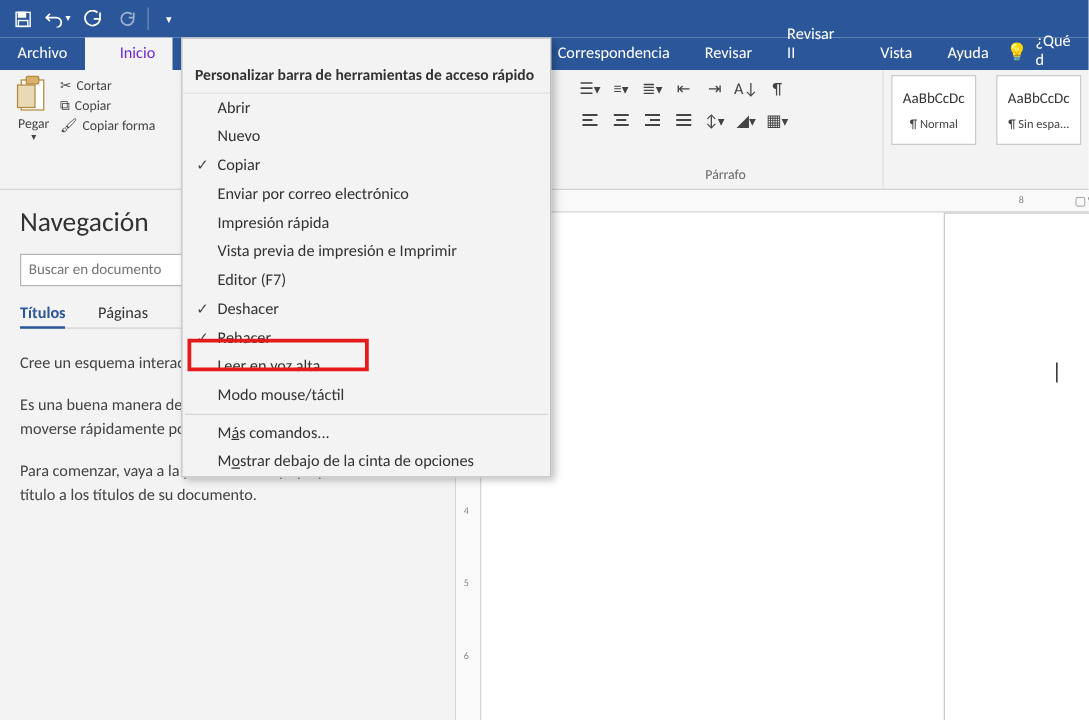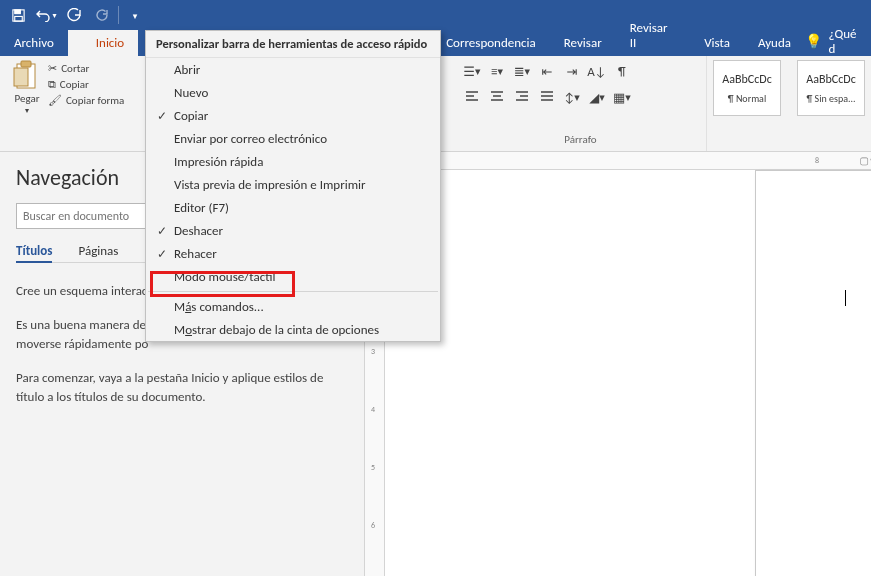--- a/index.html
+++ b/index.html
@@ -4,21 +4,21 @@
 <style>
   * { box-sizing: border-box; margin: 0; padding: 0; font-family: "Segoe UI", Calibri, sans-serif; }
   body { width: 871px; height: 576px; overflow: hidden; background: #fff; }
 
   .titlebar { background: #2b579a; height: 30px; display: flex; align-items: center; padding: 0 4px; }
   .qat-btn { width: 28px; height: 26px; display: inline-flex; align-items: center; justify-content: center; color: #fff; font-size: 14px; cursor: default; }
   .qat-sep { width: 1px; height: 18px; background: rgba(255,255,255,.3); margin: 0 2px; }
 
   .tabs { background: #2b579a; height: 26px; display: flex; align-items: flex-end; color: #fff; font-size: 13px; }
   .tab { padding: 5px 14px 6px; cursor: default; }
-  .tab.active { background: #f3f3f3; color: #c2410c; padding-left: 28px; }
+  .tab.active { background: #f3f3f3; color: #6d28d9; padding-left: 28px; }
   .help-area { margin-left: auto; display: flex; align-items: center; gap: 6px; padding-right: 6px; }
   .help-area .bulb { font-size: 14px; }
   .ribbon { background: #f3f3f3; border-bottom: 1px solid #d4d4d4; height: 96px; position: relative; display: flex; }
   .ribbon-group { border-right: 1px solid #e1e1e1; display: flex; flex-direction: column; }
   .group-body { flex: 1; display: flex; padding: 4px 6px; }
   .group-label { text-align: center; font-size: 11px; color: #666; padding-bottom: 3px; height: 18px; }
 
   .paste-big { display: flex; flex-direction: column; align-items: center; width: 42px; font-size: 11px; color: #444; }
   .clip-col { display: flex; flex-direction: column; gap: 3px; font-size: 11px; color: #444; padding-top:2px; }
   .clip-item { display: flex; align-items: center; gap: 4px; }
@@ -44,21 +44,21 @@
 
   .doc-area { position:absolute; left:365px; top:152px; right:0; bottom:0; background:#fff; }
   .ruler-h { height:18px; border-bottom:1px solid #d4d4d4; position:relative; background:#f9f9f9; font-size:8px; color:#888; }
   .ruler-h span { position:absolute; top:3px; }
   .ruler-v { position:absolute; left:0; top:18px; bottom:0; width:20px; border-right:1px solid #d4d4d4; background:#f9f9f9; font-size:8px; color:#888; }
   .ruler-v span { position:absolute; left:6px; }
   .page { position:absolute; left:390px; top:18px; width:500px; height:600px; background:#fff; border:1px solid #c9c9c9; box-shadow: 2px 2px 4px rgba(0,0,0,.1); }
   .cursor { position:absolute; left:480px; top:138px; width:1px; height:16px; background:#000; }
 
   .dropdown { position:absolute; left:145px; top:30px; width:296px; background:#f3f3f3; border:1px solid #c1c1c1; box-shadow: 3px 3px 6px rgba(0,0,0,.25); z-index:100; font-size:13px; color:#333; }
-  .dropdown-title { padding:5px 10px 6px; font-weight:600; border-bottom:1px solid #e1e1e1; font-size:12.5px;}
+  .dropdown-title { padding:22px 10px 6px; font-weight:600; border-bottom:1px solid #e1e1e1; font-size:12.5px;}
   .dd-item { display:flex; align-items:center; padding:4px 8px 4px 4px; cursor:default; position:relative; }
   .dd-check { width:24px; text-align:center; color:#444; font-size:12px;}
   .dd-hr { height:1px; background:#d4d4d4; margin:3px 2px; }
   .highlight { position:absolute; left:150px; top:271px; width:145px; height:26px; border:3px solid #e51b1b; z-index:120; pointer-events:none; }
   .u { text-decoration: underline; }
 </style>
 </head>
 <body>
 
 <div class="titlebar">
@@ -267,20 +267,24 @@
       <div class="dd-item">
         <span class="dd-check">✓</span>
         <span>Deshacer</span>
       </div>
       <div class="dd-item">
         <span class="dd-check">✓</span>
         <span>Rehacer</span>
       </div>
       <div class="dd-item">
         <span class="dd-check"></span>
+        <span>Leer en voz alta</span>
+      </div>
+      <div class="dd-item">
+        <span class="dd-check"></span>
         <span>Modo mouse/táctil</span>
       </div>
     </div>
   <div class="dd-hr"></div>
   <div class="dd-item">
     <span class="dd-check"></span>
     <span><span>M</span><span class="u">á</span><span>s comandos...</span></span>
   </div>
   <div class="dd-item">
     <span class="dd-check"></span>

